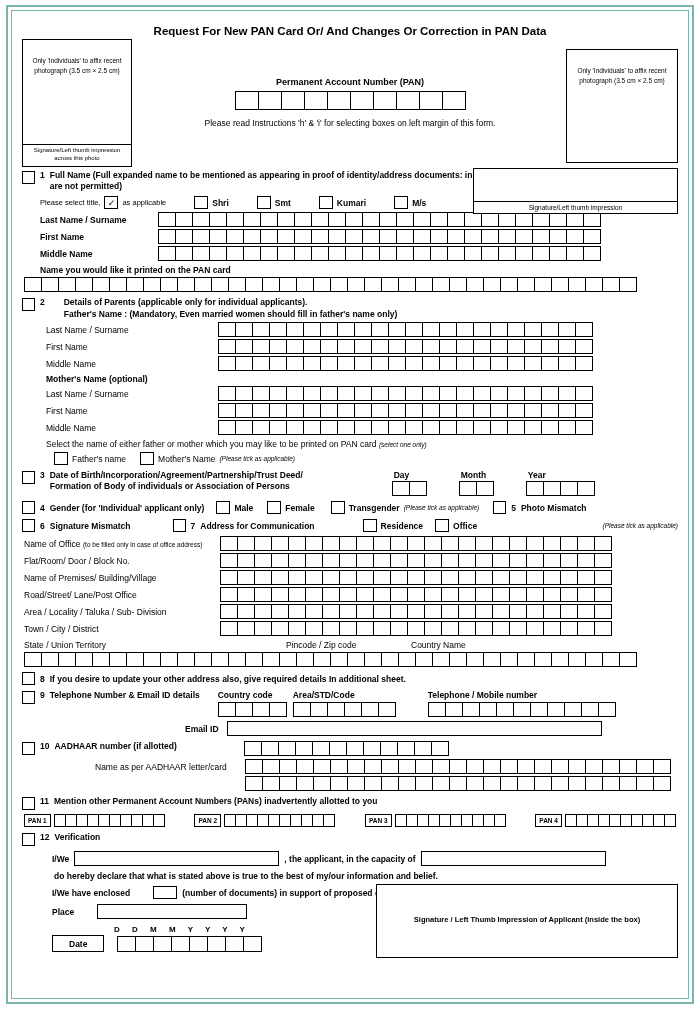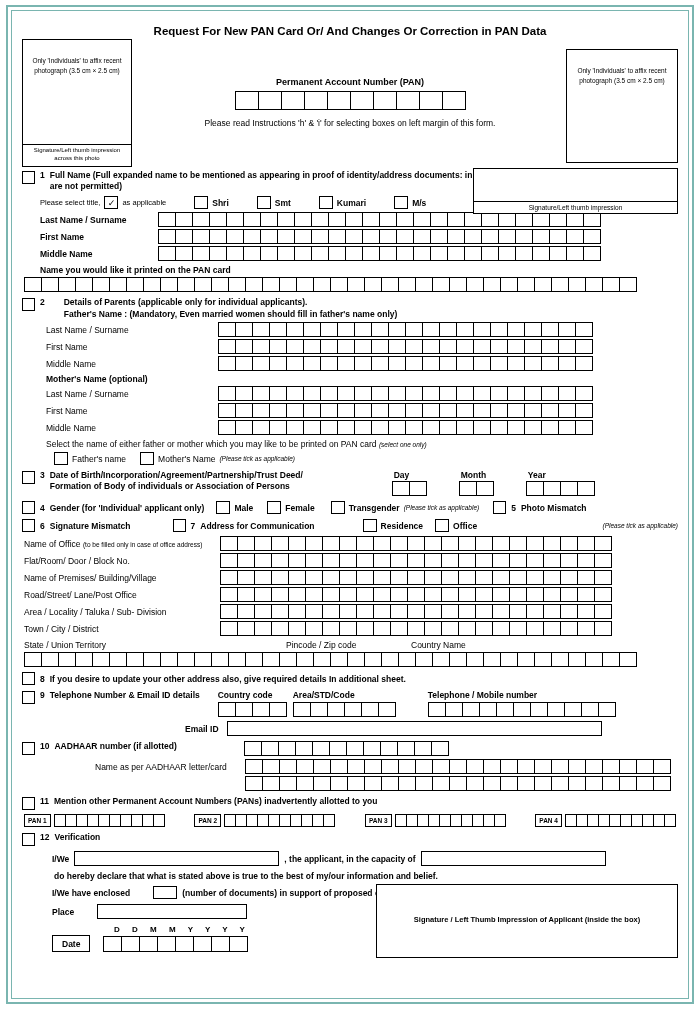--- a/index.html
+++ b/index.html
@@ -84,21 +84,21 @@
 
   
   .pan-groups{display:flex;justify-content:space-between;margin:4px 2px 0}
   .pan-group{display:flex;align-items:center}
   .pan-lbl{border:1px solid #000;font-size:6.5px;font-weight:bold;height:13px;display:flex;align-items:center;padding:0 3px;margin-right:3px;background:#fff}
   .cells.small .cell{width:12px;height:13px}
 
   
   .v-row{display:flex;align-items:center;margin:5px 0 0 30px;gap:5px}
   .date-header{font-weight:bold;font-size:8px;letter-spacing:5px;margin:6px 0 0 92px}
-  .date-lbl{border:1px solid #000;padding:0 9px;font-weight:bold;height:17px;display:flex;align-items:center;margin-right:8px;background:#fff}
+  .date-lbl{border:1px solid #000;padding:0 16px;font-weight:bold;height:17px;display:flex;align-items:center;margin-right:8px;background:#fff}
   .date-cells .cell{width:19px;height:16px}
   .sig-final{position:absolute;right:0;top:52px;width:302px;height:74px;border:1px solid #000;display:flex;align-items:center;justify-content:center;background:#fff}
   .sig-final-caption{font-size:7.5px;font-weight:bold;padding-bottom:3px;text-align:center}
 </style>
 </head>
 <body>
 
 <div class="page">
 <div class="frame">
 <div class="inner">

